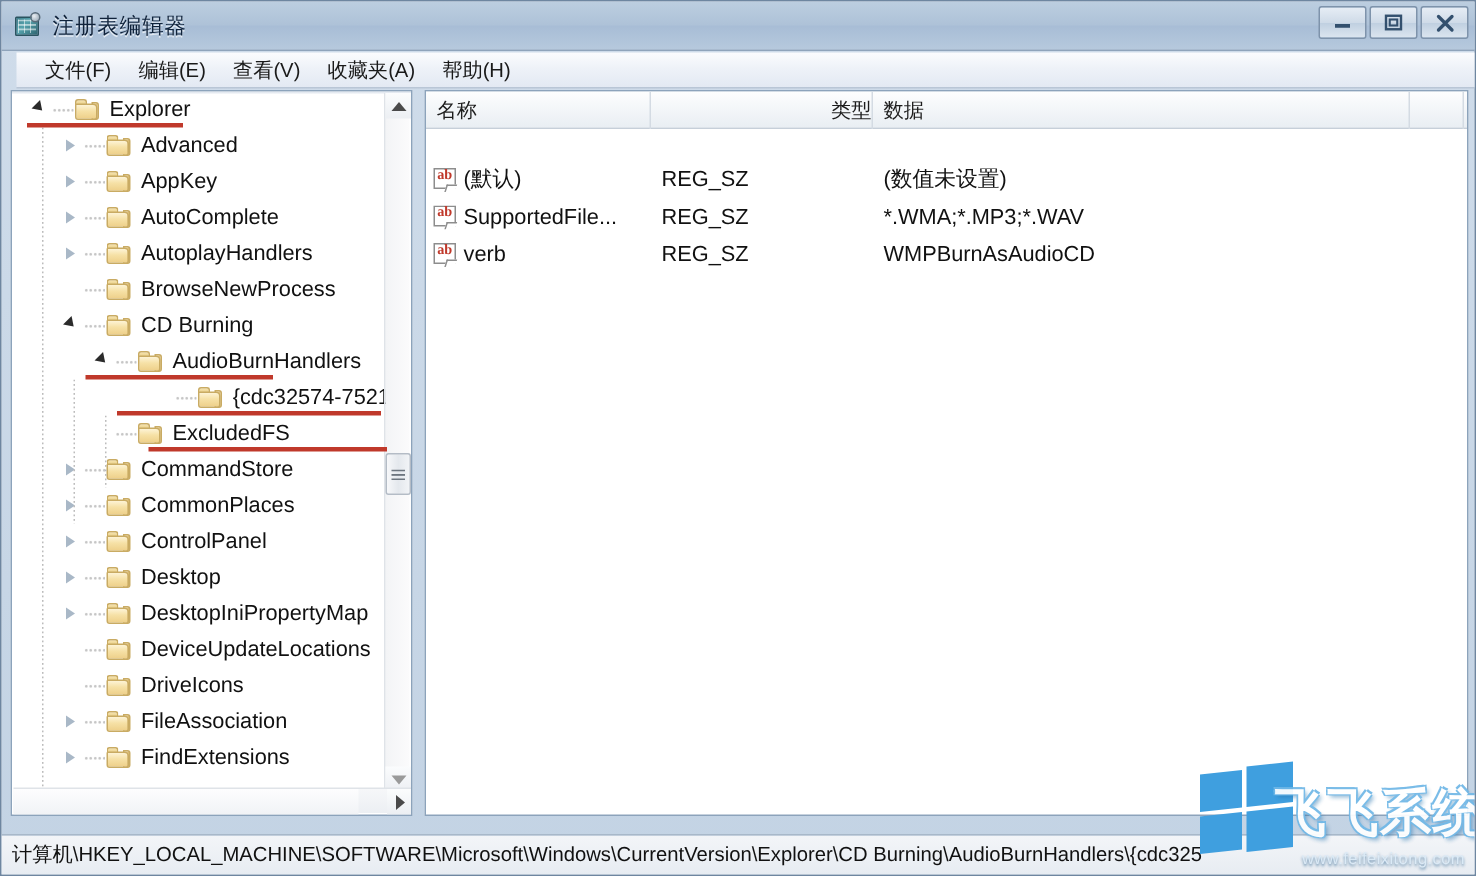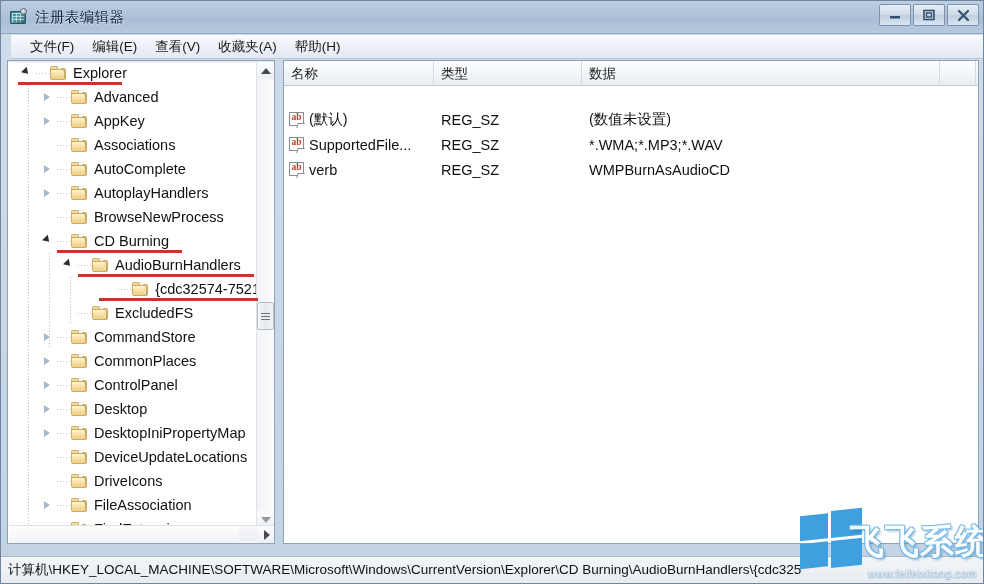--- a/index.html
+++ b/index.html
@@ -400,30 +400,20 @@
             </div>
             <div class="dots"></div>
             <div class="folder">
               <div class="tab"></div>
               <div class="spine"></div>
               <div class="main"></div>
             </div>
             <span class="tree-label">AppKey</span>
           </div>
           <div class="tree-row" style="padding-left: 31px;">
-            <div class="twisty"></div>
-            <div class="dots"></div>
-            <div class="folder">
-              <div class="tab"></div>
-              <div class="spine"></div>
-              <div class="main"></div>
-            </div>
-            <span class="tree-label">Associations</span>
-          </div>
-          <div class="tree-row" style="padding-left: 31px;">
             <div class="twisty">
               <div class="tri-hollow"></div>
             </div>
             <div class="dots"></div>
             <div class="folder">
               <div class="tab"></div>
               <div class="spine"></div>
               <div class="main"></div>
             </div>
             <span class="tree-label">AutoComplete</span>
@@ -624,21 +614,21 @@
             <div class="arr-rt"></div>
           </div>
       </div>
     </div>
 
     <div id="listpane">
       <div id="listheader">
           <div class="col-h" style="width: 150px;">
             <span>名称</span>
           </div>
-          <div class="col-h" style="width: 148px;">
+          <div class="col-h" style="width: 148px; justify-content: flex-end;">
             <span>类型</span>
           </div>
           <div class="col-h" style="width: 358px;">
             <span>数据</span>
           </div>
           <div class="col-h" style="width: 36px;">
             <span></span>
           </div>
         </div>
       <div id="listrows">

